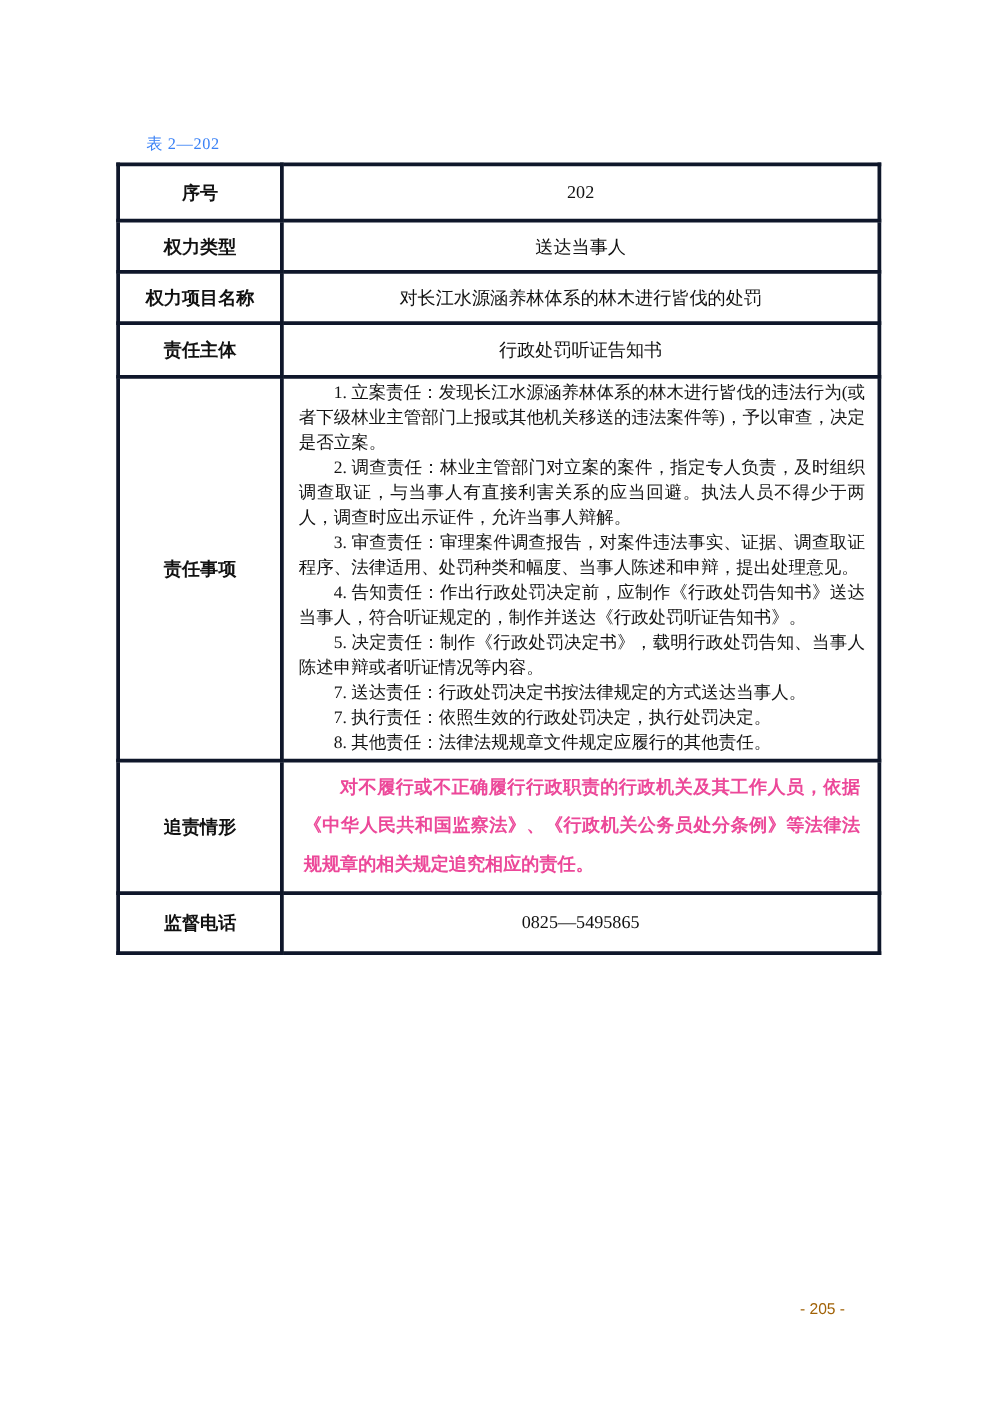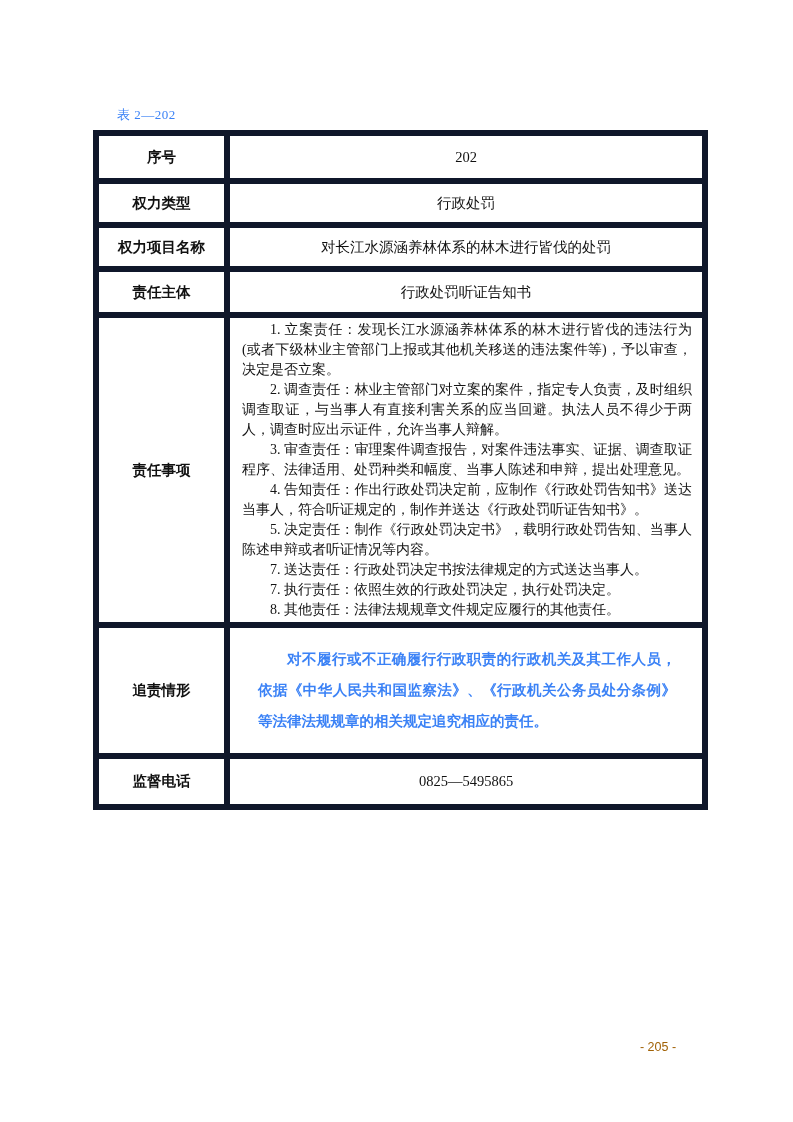--- a/index.html
+++ b/index.html
@@ -25,21 +25,21 @@
   }
   table.power-table {
     position: absolute;
     left: 93px;
     top: 130px;
     width: 609px;
     border-collapse: collapse;
     table-layout: fixed;
   }
   table.power-table td {
-    border: 6px solid #0f172a;
+    border: 3px solid #0f172a;
     overflow: hidden;
   }
   col.c-label { width: 131px; }
   col.c-value { width: 478px; }
 
   td.label-cell {
     font-family: "Liberation Sans", "DejaVu Sans", sans-serif;
     font-weight: bold;
     font-size: 14.5px;
     text-align: center;
@@ -70,28 +70,28 @@
     text-indent: 2em;
     line-height: 20px;
     font-size: 14px;
     color: #141414;
   }
   td.accountability-cell {
     vertical-align: middle;
     padding: 0 10px 0 12px;
   }
   td.accountability-cell p {
-    margin: 16px;
+    margin: 4px;
     text-indent: 2em;
     line-height: 31px;
     font-size: 14.5px;
     font-weight: bold;
     font-family: "Liberation Sans", "DejaVu Sans", sans-serif;
     text-align: justify;
-    color: #3b82f6;
+    color: #ec4899;
   }
   .page-number {
     position: absolute;
     left: 625px;
     top: 1040px;
     width: 66px;
     text-align: center;
     font-family: "Liberation Sans", "DejaVu Sans", sans-serif;
     font-size: 12.5px;
     color: #a16207;
@@ -107,21 +107,21 @@
     <col class="c-label">
     <col class="c-value">
   </colgroup>
   <tbody>
     <tr class="r1">
       <td class="label-cell">序号</td>
       <td class="value-cell">202</td>
     </tr>
     <tr class="r2">
       <td class="label-cell">权力类型</td>
-      <td class="value-cell">行政处罚</td>
+      <td class="value-cell">送达当事人</td>
     </tr>
     <tr class="r3">
       <td class="label-cell">权力项目名称</td>
       <td class="value-cell">对长江水源涵养林体系的林木进行皆伐的处罚</td>
     </tr>
     <tr class="r4">
       <td class="label-cell">责任主体</td>
       <td class="value-cell">行政处罚听证告知书</td>
     </tr>
     <tr class="r5">

